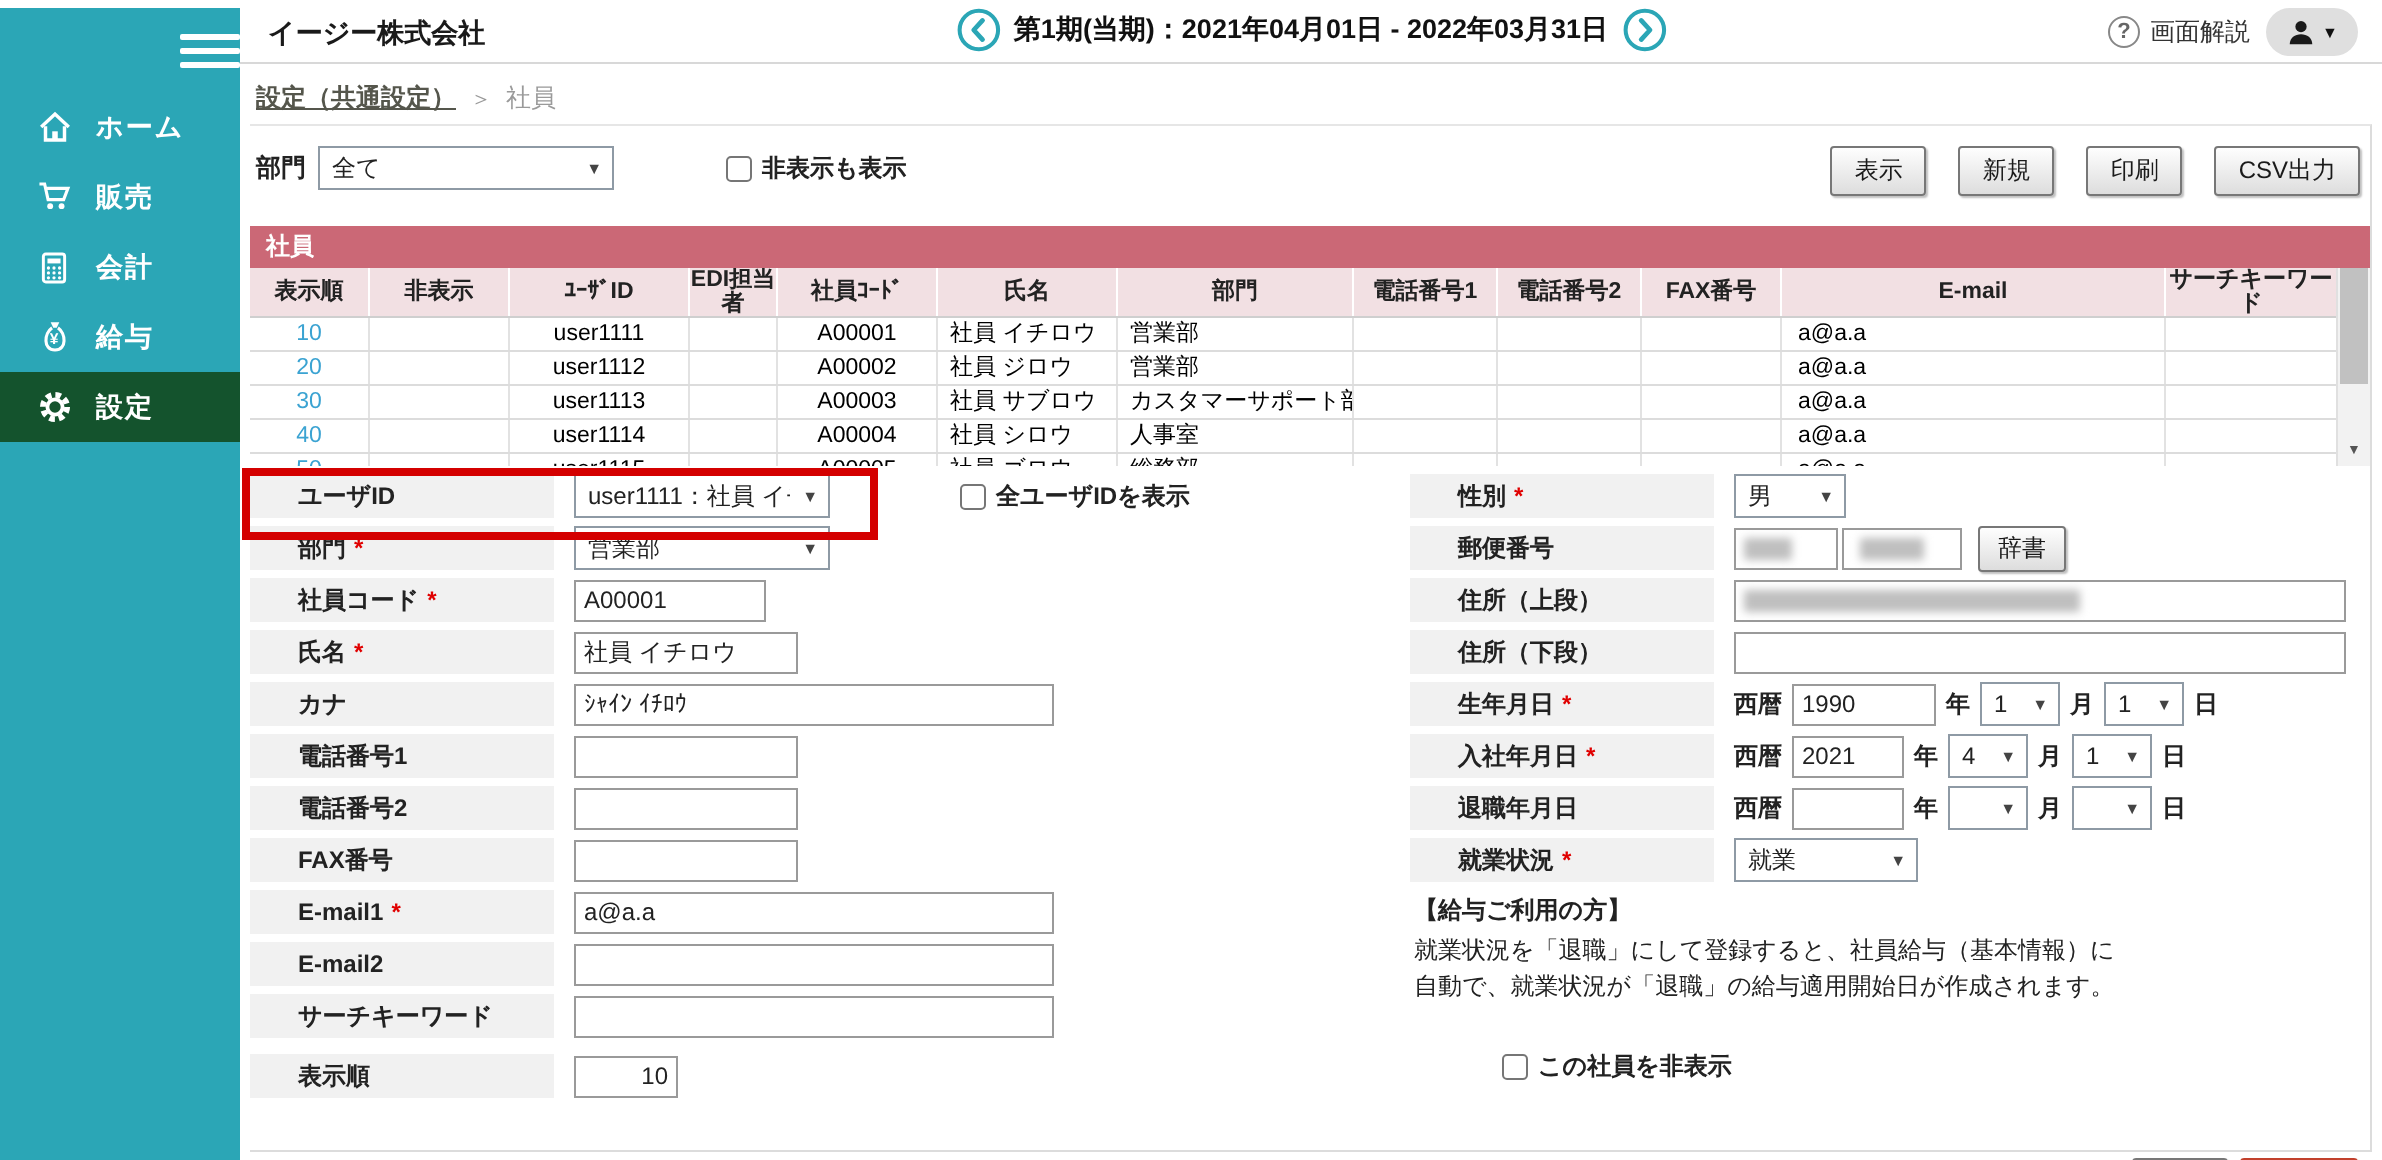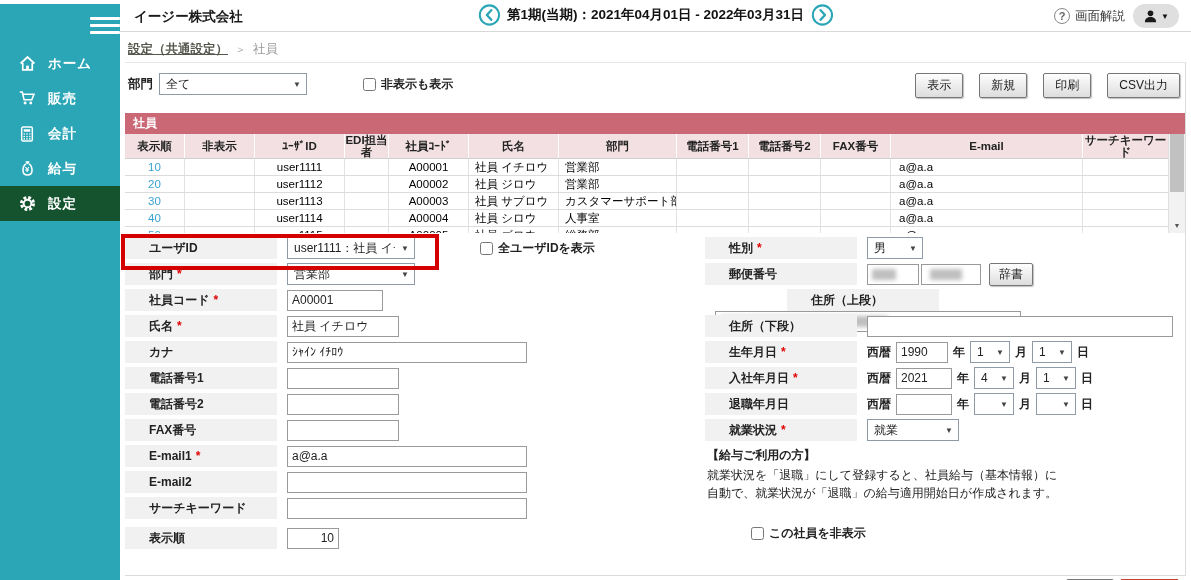--- a/index.html
+++ b/index.html
@@ -481,21 +481,21 @@
               <div class="inp" style="width:52px; display:flex; align-items:center;">
                   <span class="blurbar" style="width:24px;"></span>
                 </div>
               <div class="inp" style="width:60px; display:flex; align-items:center; padding-left:8px;">
                   <span class="blurbar" style="width:32px;"></span>
                 </div>
               <button class="gbtn" style="margin-left:6px; padding:2px 9px;">辞書</button>
             </div>
           </div>
 
-          <div class="frow" style="top:56px;flex-direction:column;">
+          <div class="frow" style="top:56px;">
             <div class="flabel">
                 <span>住所（上段）</span>
               </div>
             <div class="fctl">
                 <div class="inp" style="width:306px; display:flex; align-items:center;">
                   <span class="blurbar" style="width:168px;"></span>
                 </div>
               </div>
           </div>
 
@@ -508,21 +508,21 @@
               </div>
           </div>
 
           <div class="frow" style="top:108px;">
             <div class="flabel">
                 <span>生年月日</span>
                 <span class="req">*</span>
               </div>
             <div class="fctl">
               <span class="era">西暦</span>
-              <input class="inp" style="width: 52px;" value="1990">
+              <input class="inp" style="width: 72px;" value="1990">
               <span class="dunit">年</span>
               <div class="sel dsel">
                   <span>1</span>
                   <span class="arr">▼</span>
                 </div>
               <span class="dunit">月</span>
               <div class="sel dsel">
                   <span>1</span>
                   <span class="arr">▼</span>
                 </div>

